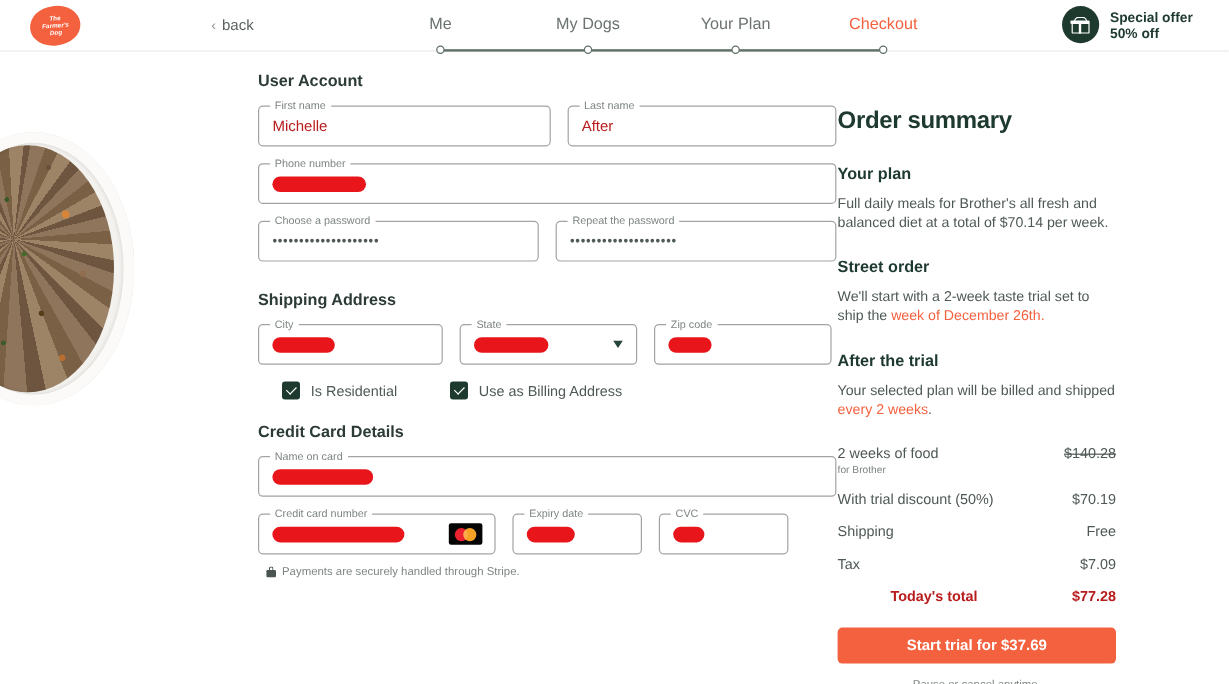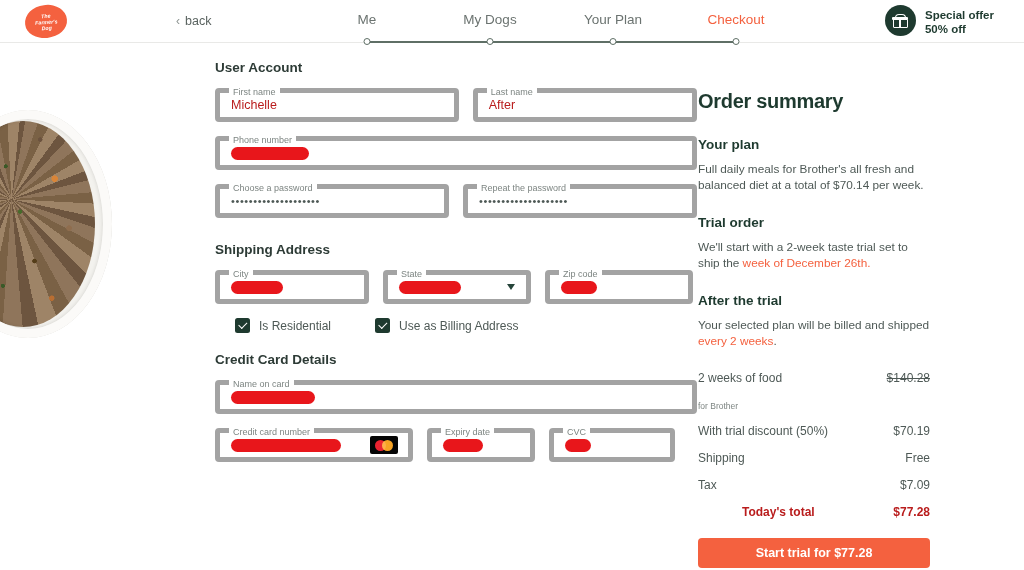--- a/index.html
+++ b/index.html
@@ -177,21 +177,21 @@
     font-size: 13.5px;
     font-weight: bold;
     color: #2d3b36;
     margin: 0 0 13px 0;
   }
   .row { display: flex; gap: 14px; margin-bottom: 14px; }
 
   .field {
     position: relative;
     height: 34px;
-    border: 5px solid #a3a3a3;
+    border: 1px solid #a3a3a3;
     border-radius: 4px;
     background: #fff;
     display: flex;
     align-items: center;
     padding: 0 11px;
   }
   .field-label {
     position: absolute;
     left: 9px; top: -6px;
     background: #fff;
@@ -316,21 +316,21 @@
     justify-content: space-between;
     align-items: baseline;
     font-size: 12px;
     color: #4e5956;
     margin-bottom: 13px;
   }
   .line .sub {
     display: block;
     font-size: 8.5px;
     color: #7d8582;
-    margin-top: 16px;
+    margin-top: 1px;
   }
   .strike { text-decoration: line-through; color: #4e5956; }
   .line.total { font-weight: bold; color: #b91c1c; margin-bottom: 0; margin-left: 44px; }
   .line.total .amt { font-weight: bold; }
 
   .cta {
     margin-top: 19px;
     width: 232px;
     height: 30px;
     background: #f4613f;
@@ -486,36 +486,43 @@
       <span class="redact" style="width:110px"></span>
       <span class="card-brand">
         <span class="mc-l"></span>
           <span class="mc-r"></span>
       </span>
     </div>
     <div class="field" style="width:108px">
       <span class="field-label">Expiry date</span>
       <span class="redact" style="width:40px"></span>
     </div>
-    <div class="field" style="width:126px">
+    <div class="field" style="width:108px">
       <span class="field-label">CVC</span>
       <span class="redact" style="width:26px"></span>
     </div>
   </div>
 
+  <div class="stripe-note">
+    <span class="lock">
+      <span class="lock-sh"></span>
+        <span class="lock-body"></span>
+    </span>
+    <span>Payments are securely handled through Stripe.</span>
+  </div>
 </div>
 
 <div class="summary">
 
   <h2 class="sum-title">Order summary</h2>
 
   <h4 class="sum-h">Your plan</h4>
   <p class="sum-p">Full daily meals for Brother's all fresh and balanced diet at a total of $70.14 per week.</p>
 
-  <h4 class="sum-h">Trial order</h4>
+  <h4 class="sum-h">Street order</h4>
   <p class="sum-p"><span>We'll start with a 2-week taste trial set to ship the </span><span class="hl">week of December 26th.</span></p>
 
   <h4 class="sum-h">After the trial</h4>
   <p class="sum-p"><span>Your selected plan will be billed and shipped </span><span class="hl">every 2 weeks</span><span>.</span></p>
 
   <div class="lines">
     <div class="line">
       <span>
         <span>2 weeks of food</span>
         <span class="sub">for Brother</span>
@@ -533,18 +540,18 @@
     <div class="line">
       <span>Tax</span>
       <span class="amt">$7.09</span>
     </div>
     <div class="line total">
       <span>Today's total</span>
       <span class="amt">$77.28</span>
     </div>
   </div>
 
-  <button class="cta">Start trial for $77.28</button>
+  <button class="cta">Start trial for $37.69</button>
 
   <div class="pause">Pause or cancel anytime.</div>
 
   
 </div>
 
 </body></html>

